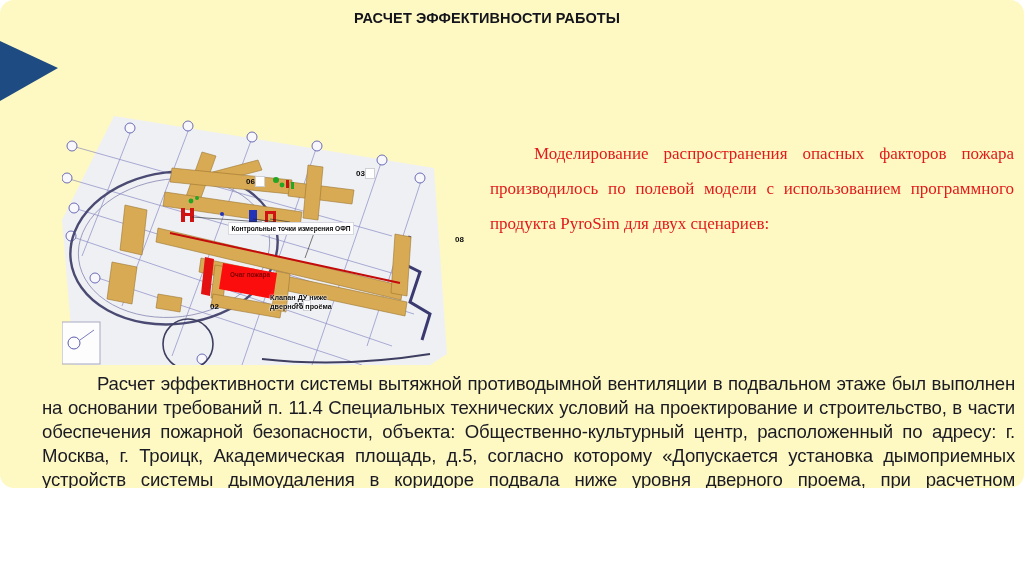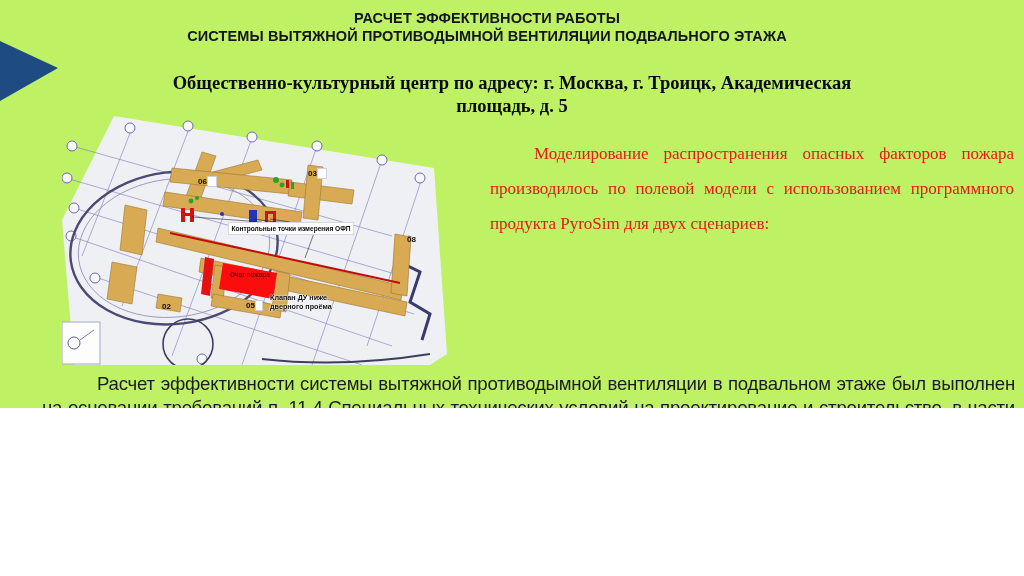--- a/index.html
+++ b/index.html
@@ -1,18 +1,19 @@
 <!DOCTYPE html>
 <html lang="ru"><head>
 <meta charset="utf-8">
 <style>
   html,body{margin:0;padding:0;background:#ffffff;}
   #slide{
-    position:relative;width:1024px;height:408px;background:#bef264;overflow:hidden;
+    position:relative;width:1024px;height:488px;background:#fef9c3;overflow:hidden;
     font-family:"Liberation Sans",sans-serif;
+    border-radius:14px;
   }
   
   .accent-arrow{
     position:absolute;left:0;top:41px;width:58px;height:60px;
     background:#1e4c82;
     clip-path:polygon(0 0,100% 45%,0 100%);
   }
   .title{
     position:absolute;left:60px;right:110px;top:10px;
     text-align:center;color:#14141c;font-weight:bold;
@@ -24,21 +25,21 @@
     font-family:"Liberation Serif",serif;
     font-size:18.5px;line-height:23px;
   }
   
   .logo{position:absolute;right:13px;top:14px;width:82px;height:98px;}
   
   .diagram{position:absolute;left:62px;top:116px;width:385px;height:249px;}
   .diagram svg{position:absolute;left:0;top:0;}
   .dlabel{
     position:absolute;color:#0b0b0b;font-weight:bold;white-space:nowrap;
-    font-size:8px;line-height:9px;
+    font-size:8px;line-height:9px;padding-left:48px;
   }
   .chip{background:#ffffff;border:1px solid #cfcfd8;padding:0 2px;}
   .ctrl-label{
     position:absolute;left:166px;top:106px;width:124px;height:11px;
     background:#ffffff;border:1px solid #d8d8e0;
     font-size:6.6px;line-height:11px;font-weight:bold;text-align:center;color:#0b0b0b;
   }
   .fire-label{
     position:absolute;left:162px;top:155px;width:52px;
     font-size:6.4px;font-weight:bold;color:#7e0000;text-align:center;
@@ -65,24 +66,22 @@
 </style>
 </head>
 <body>
 
 <div id="slide">
 
   <div class="accent-arrow"></div>
 
   <div class="title">
     <div>РАСЧЕТ ЭФФЕКТИВНОСТИ РАБОТЫ</div>
-    <div>СИСТЕМЫ ВЫТЯЖНОЙ ПРОТИВОДЫМНОЙ ВЕНТИЛЯЦИИ ПОДВАЛЬНОГО ЭТАЖА</div>
   </div>
 
-  <div class="subtitle">Общественно-культурный центр по адресу: г. Москва, г. Троицк, Академическая площадь, д. 5</div>
 
 
   <div class="diagram">
     <svg width="385" height="249" viewBox="0 0 385 249">
 
       <polygon points="52,0 372,52 385,238 368,249 12,249 0,104" fill="#eff0f4"></polygon>
 
       <g stroke="#7878bc" stroke-width="0.7" fill="none" opacity="0.85">
         <line x1="10" y1="30" x2="330" y2="120"></line>
         <line x1="4" y1="62" x2="340" y2="160"></line>

